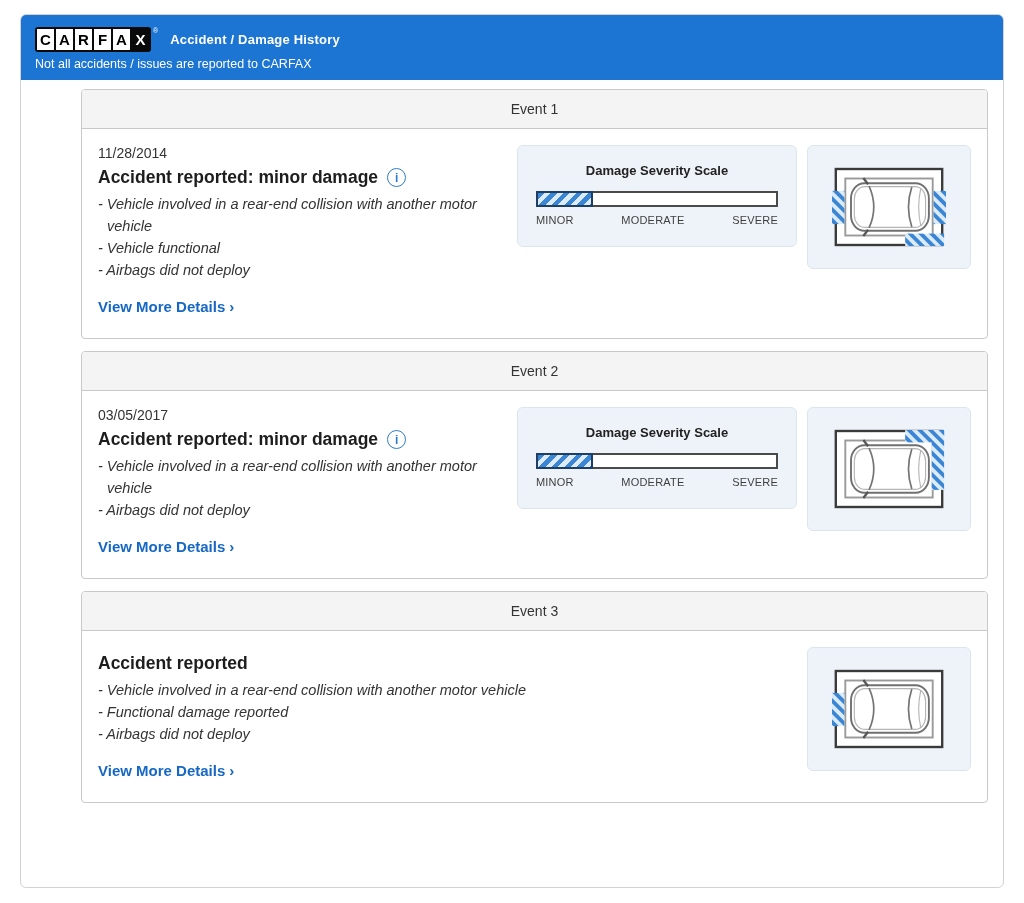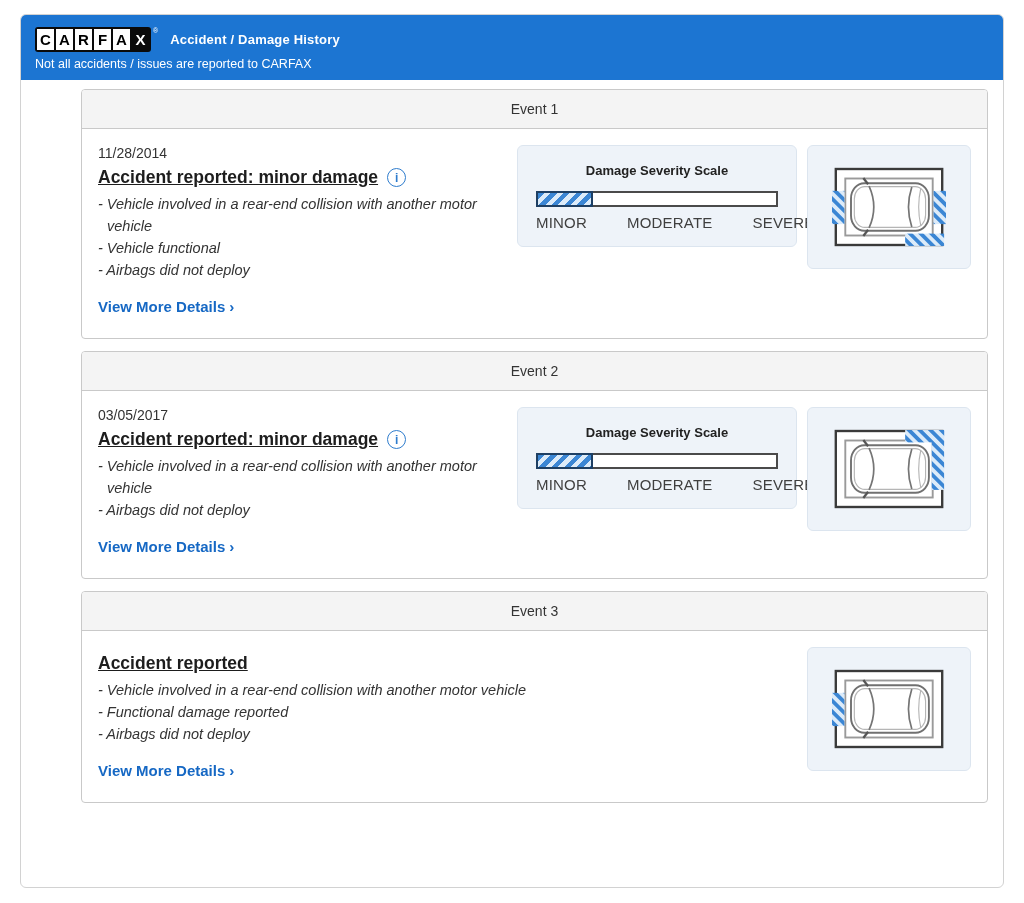--- a/index.html
+++ b/index.html
@@ -44,21 +44,21 @@
   }
   .event-card + .event-card{margin-top:12px;}
   .event-header{
     background:#f4f4f4;border-bottom:1px solid var(--card-border);
     text-align:center;padding:11px 10px;font-size:14px;color:#333;
   }
   .event-body{display:flex;align-items:flex-start;padding:16px 16px 22px;gap:20px;}
   .event-text{flex:1;min-width:0;}
   .event-date{font-size:14px;color:#333;}
   .event-title-row{display:flex;align-items:center;gap:9px;margin:6px 0 5px;}
-  .event-title{font-size:17.5px;font-weight:bold;color:#1d1d1d;margin:0;text-decoration:underline;}
+  .event-title{font-size:17.5px;font-weight:bold;color:#1d1d1d;margin:0;}
   .info-icon{
     width:19px;height:19px;border-radius:50%;border:1.6px solid #2e7ccd;
     color:#2e7ccd;font-size:12px;font-weight:bold;flex-shrink:0;
     display:inline-flex;align-items:center;justify-content:center;cursor:pointer;
   }
   .event-details{margin:0;padding:0;list-style:none;font-size:14.5px;color:#333;line-height:1.52;}
   .event-details li{padding-left:9px;text-indent:-9px;font-style:italic;}
   .event-details li::before{content:"- ";}
   .view-more{
     display:inline-block;margin-top:17px;color:var(--link-blue);
@@ -76,21 +76,21 @@
     position:relative;margin:13px 18px 0;height:16px;
     border:2px solid #4a4a4a;background:#fff;
   }
   .severity-fill{
     position:absolute;left:-2px;top:-2px;height:calc(100% + 4px);
     border:2px solid #1e3f63;
     background:repeating-linear-gradient(135deg,#3b86d4 0 4.5px,#dcebf9 4.5px 9px);
   }
   .severity-labels{
     display:flex;justify-content:space-between;margin:7px 18px 0;
-    font-size:15px;color:#3f3f3f;letter-spacing:.2px;gap:40px;
+    font-size:11px;color:#3f3f3f;letter-spacing:.2px;gap:40px;
   }
   
   .car-panel{
     width:164px;height:124px;background:var(--panel-bg);
     border:1px solid var(--panel-border);border-radius:6px;flex-shrink:0;
     display:flex;align-items:center;justify-content:center;
   }
 </style>
 </head>
 <body>

